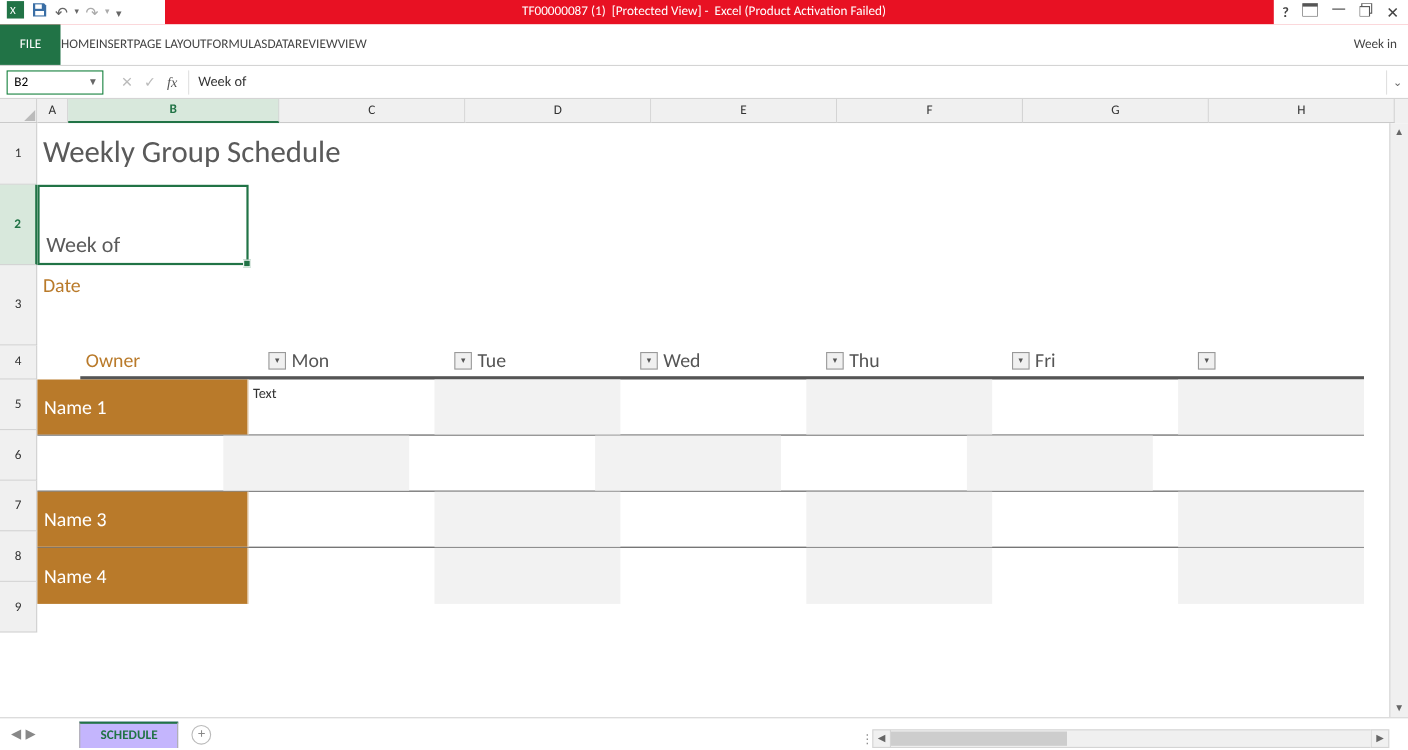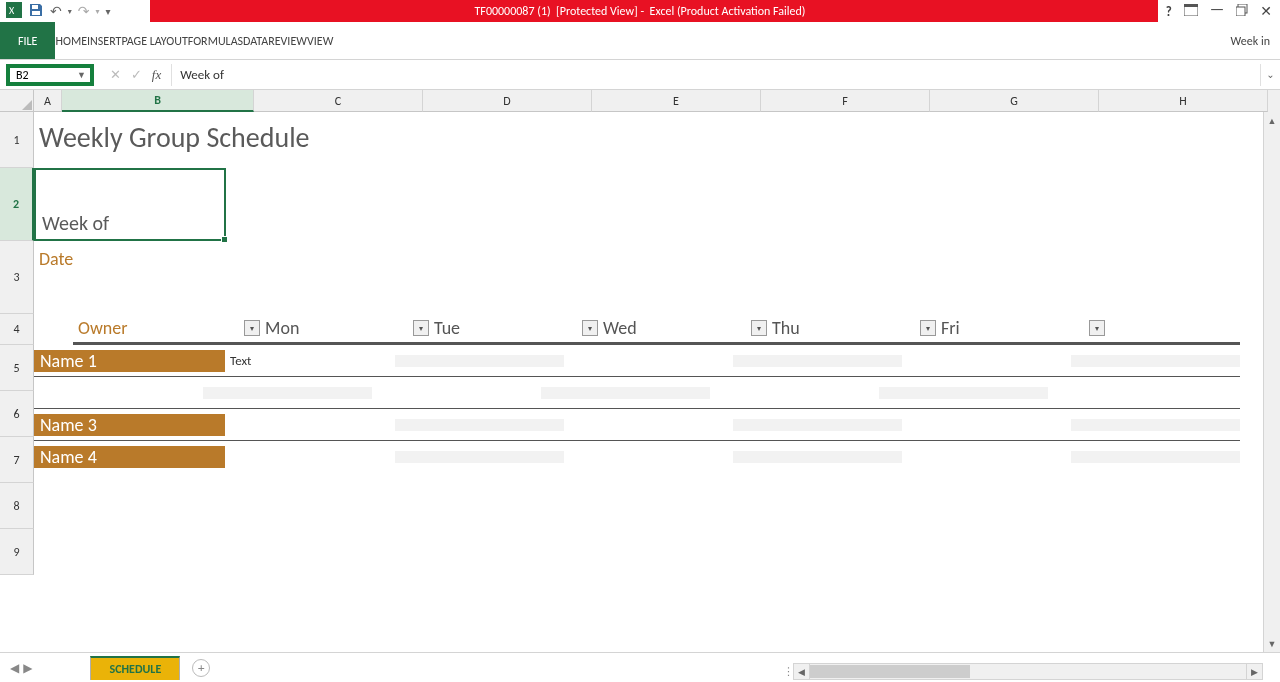--- a/index.html
+++ b/index.html
@@ -14,21 +14,21 @@
 .titlebar .right-icons span { font-size: 13px; cursor: pointer; }
 
 
 .ribbon { height: 38px; background: #fff; display: flex; align-items: stretch; border-bottom: 1px solid #d4d4d4; font-size: 12px; }
 .ribbon .file-tab { background: #217346; color: #fff; padding: 0 18px; display: flex; align-items: center; font-size: 12px; }
 .ribbon .tab { padding: 0 0; display: flex; align-items: center; color: #444; cursor: pointer; }
 .ribbon .sign-in { margin-left: auto; padding: 0 10px; display: flex; align-items: center; color: #444; font-size: 12px; }
 
 
 .formula-row { height: 30px; display: flex; align-items: center; border-bottom: 1px solid #d4d4d4; font-size: 13px; }
-.name-box { width: 88px; height: 22px; border: 4px solid #15803d; margin: 0 6px; display: flex; align-items: center; justify-content: space-between; padding: 0 4px 0 6px; font-size: 12px; }
+.name-box { width: 88px; height: 22px; border: 1px solid #15803d; margin: 0 6px; display: flex; align-items: center; justify-content: space-between; padding: 0 4px 0 6px; font-size: 12px; }
 .name-box .caret { font-size: 9px; color: #666; }
 .fb-icons { display: flex; align-items: center; gap: 10px; padding: 0 10px; color: #777; }
 .fb-icons .fx { font-style: italic; font-family: "Times New Roman", serif; color: #555; }
 .fb-value { flex: 1; padding-left: 8px; color: #333; border-left: 1px solid #e0e0e0; height: 22px; display: flex; align-items: center; }
 .fb-expand { width: 20px; text-align: center; color: #666; border-left: 1px solid #e0e0e0; height: 22px; line-height: 22px; font-size: 10px; }
 
 
 .grid-wrap { position: relative; height: 562px; display: flex; }
 .corner { width: 34px; height: 22px; background: #f0f0f0; border-right: 1px solid #c6c6c6; border-bottom: 1px solid #c6c6c6; display:flex; align-items:flex-end; justify-content:flex-end; }
 .corner::after { content:""; width:0;height:0;border-left:10px solid transparent;border-bottom:10px solid #bbb; margin:0 1px 1px 0;}
@@ -48,39 +48,39 @@
 .sel-handle { position:absolute; right:-4px; bottom:-4px; width:7px; height:7px; background:#217346; border:1px solid #fff;}
 .date-label { position: absolute; left: 5px; top: 136px; font-size: 18px; color: #b97a2a; font-family: Calibri, sans-serif; }
 
 .tbl { position: absolute; left: 0; top: 202px; }
 .tbl-header { display: flex; height: 31px; border-bottom: 3px solid #555; margin-left: 39px; }
 .tbl-hcell { display: flex; align-items: center; justify-content: space-between; padding: 0 4px 0 0; font-size: 18px; font-family: Calibri, sans-serif; position: relative; }
 .tbl-hcell.owner { color: #b97a2a; width: 192px; padding-left: 5px;}
 .tbl-hcell.day { color: #555; }
 .filter-btn { width: 16px; height: 16px; border: 1px solid #999; background: #f0f0f0; display:flex; align-items:center; justify-content:center; font-size: 8px; color:#555; cursor:pointer; margin-right:1px; }
 
-.tbl-row { display: flex; height: 32px; border-bottom: 1px solid #555; align-items: center; }
+.tbl-row { display: flex; height: 51px; border-bottom: 1px solid #555; }
 .owner-cell { width: 192px; background: #b97a2a; color: #fff; font-size: 18px; font-family: Calibri, sans-serif; display:flex; align-items:center; padding-left: 6px; border-right: 1px solid #fff; }
 .day-cell { display:flex; align-items:flex-start; padding: 6px 4px; font-size: 13px; color:#333; }
 .day-cell.alt { background: #f2f2f2; }
 
 .vscroll { position:absolute; right:0; top:22px; bottom:0; width:17px; background:#f0f0f0; border-left:1px solid #d4d4d4;}
 .vscroll .up,.vscroll .down{height:17px;text-align:center;font-size:9px;color:#666;line-height:17px;}
 .vscroll .track{position:absolute;top:17px;bottom:17px;left:0;right:0;}
 .vscroll .down{position:absolute;bottom:0;left:0;right:0;}
 
 
 .watermark { position: absolute; right: 40px; bottom: 30px; text-align: left; color: #bfbfbf; font-size: 18px; font-family: "Segoe UI"; pointer-events: none; }
 .watermark .sub { font-size: 12px; }
 
 
 .sheet-row { height: 30px; border-top: 1px solid #d4d4d4; display: flex; align-items: center; font-size: 12px; background: #fff; position:relative; }
 .sheet-nav { display:flex; gap:4px; padding: 0 10px; color:#888; }
 .sheet-nav span{cursor:pointer;}
-.sheet-tab { border: 1px solid #aeaeae; border-bottom: none; padding: 4px 18px; background: #eab308; color: #217346; font-weight: bold; margin-left: 48px; border-top: 2px solid #217346;}
+.sheet-tab { border: 1px solid #aeaeae; border-bottom: none; padding: 4px 18px; background: #c4b5fd; color: #217346; font-weight: bold; margin-left: 30px; border-top: 2px solid #217346;}
 .add-sheet { margin-left: 12px; width:18px;height:18px;border:1px solid #bbb;border-radius:50%; display:flex;align-items:center;justify-content:center;color:#888;font-size:13px;cursor:pointer;}
 .hscroll-area { position:absolute; right:17px; width:480px; height:17px; bottom:2px; display:flex; align-items:center;}
 .hscroll-area .dots{width:10px;text-align:center;color:#888;font-size:11px;}
 .hscroll-area .btn{width:17px;height:17px;background:#f0f0f0;border:1px solid #d4d4d4;text-align:center;font-size:9px;color:#666;line-height:15px;}
 .hscroll-area .track{flex:1;height:17px;background:#f0f0f0;border-top:1px solid #d4d4d4;border-bottom:1px solid #d4d4d4;position:relative;}
 .hscroll-area .thumb{position:absolute;left:0;top:1px;bottom:1px;width:160px;background:#cdcdcd;}
 </style>
 </head>
 <body>
 

